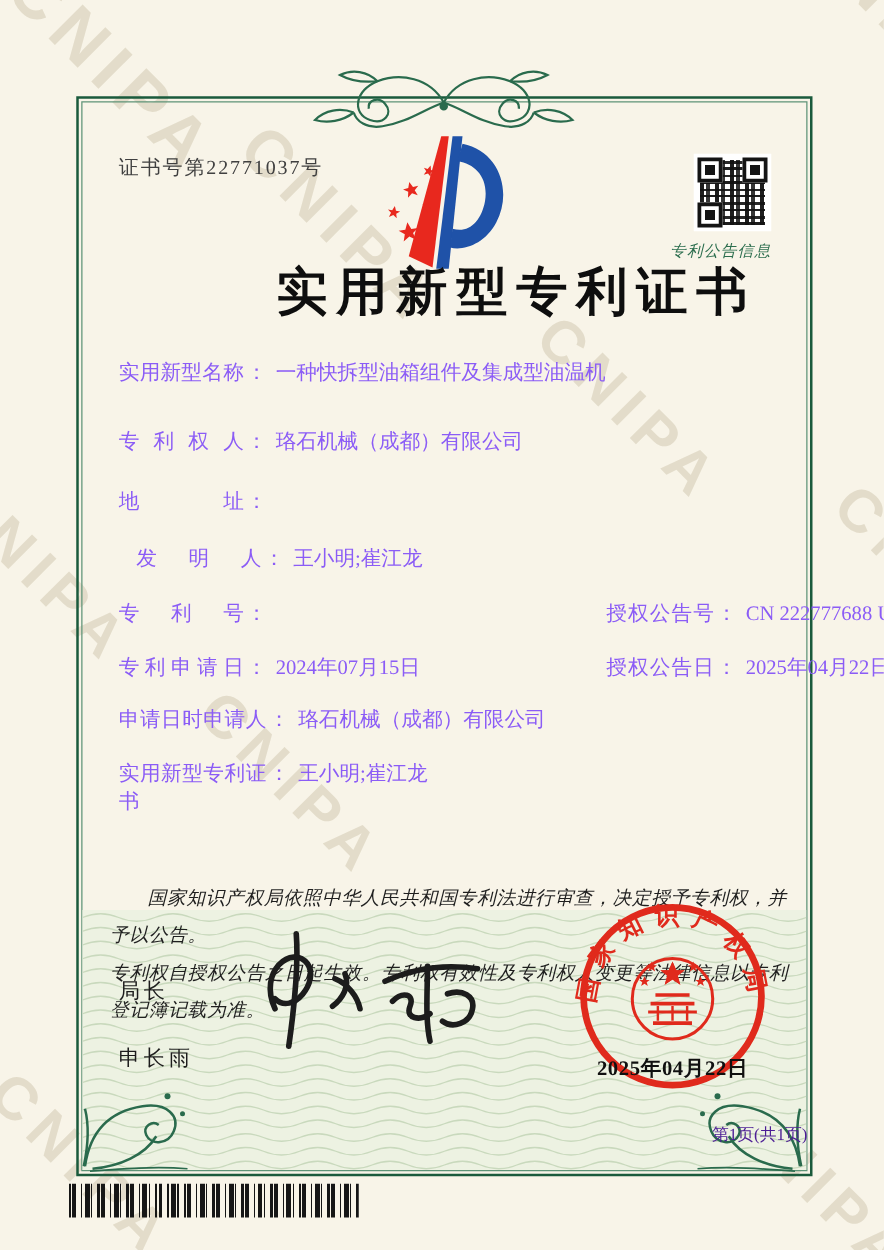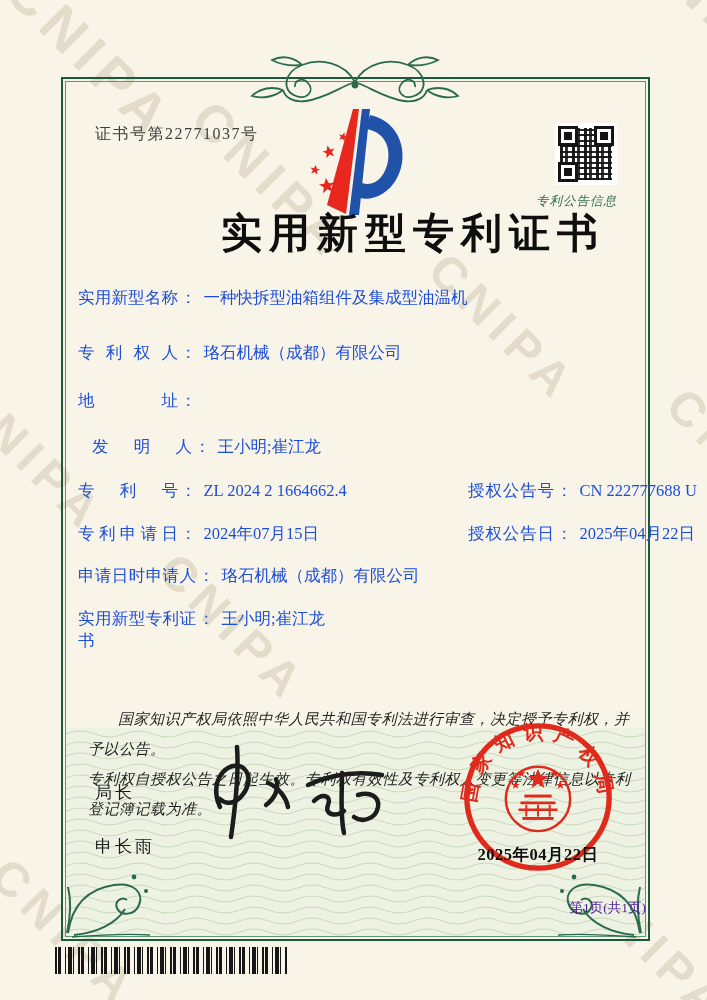--- a/index.html
+++ b/index.html
@@ -36,21 +36,21 @@
   .qr-finder{position:absolute;width:14px;height:14px;border:3px solid #141414;background:#fff;}
   .qr-finder::after{content:"";position:absolute;inset:3px;background:#141414;}
   .qr-f-tl{left:3px;top:3px;} .qr-f-tr{right:3px;top:3px;} .qr-f-bl{left:3px;bottom:3px;}
   .qr-caption{margin-top:8px;text-align:left;font-size:12.5px;font-style:italic;
               color:#2c6e4e;letter-spacing:1px;font-family:Liberation Mono, monospace;}
 
   .title{position:absolute;left:61px;top:206px;width:704px;text-align:center;
          font-size:41px;font-weight:900;letter-spacing:7px;color:#0e0e0e;z-index:5;}
 
   
-  .row{position:absolute;left:78px;display:flex;font-size:16.5px;color:#1d4ed8;z-index:5;line-height:22px;}
+  .row{position:absolute;left:95px;display:flex;font-size:16.5px;color:#8b5cf6;z-index:5;line-height:22px;}
   .lbl{width:100px;text-align:justify;text-align-last:justify;flex:none;}
   .lbl-wide{width:118px;}
   .colon{flex:none;padding:0 7px 0 2px;}
   .val{white-space:nowrap;}
   .val-wrap{white-space:normal;width:422px;}
   .col-right{position:absolute;left:390px;top:0;display:flex;}
   .col-right .lbl{width:86px;}
 
   .statement{position:absolute;left:88px;top:704px;width:552px;font-size:15px;
              line-height:30px;font-style:italic;color:#1f1f1f;letter-spacing:0.5px;z-index:5;}
@@ -209,21 +209,20 @@
 
   <div class="row" style="top:436px;margin-left:14px;">
     <span class="lbl">发明人</span>
     <span class="colon">：</span>
     <span class="val">王小明;崔江龙</span>
   </div>
 
   <div class="row" style="top:480px;width:553px;">
     <span class="lbl">专利号</span>
     <span class="colon">：</span>
-    <span class="val">ZL 2024 2 1664662.4</span>
     <span class="col-right">
       <span class="lbl">授权公告号</span>
       <span class="colon">：</span>
       <span class="val">CN 222777688 U</span>
     </span>
   </div>
 
   <div class="row" style="top:523px;width:553px;">
     <span class="lbl">专利申请日</span>
     <span class="colon">：</span>

